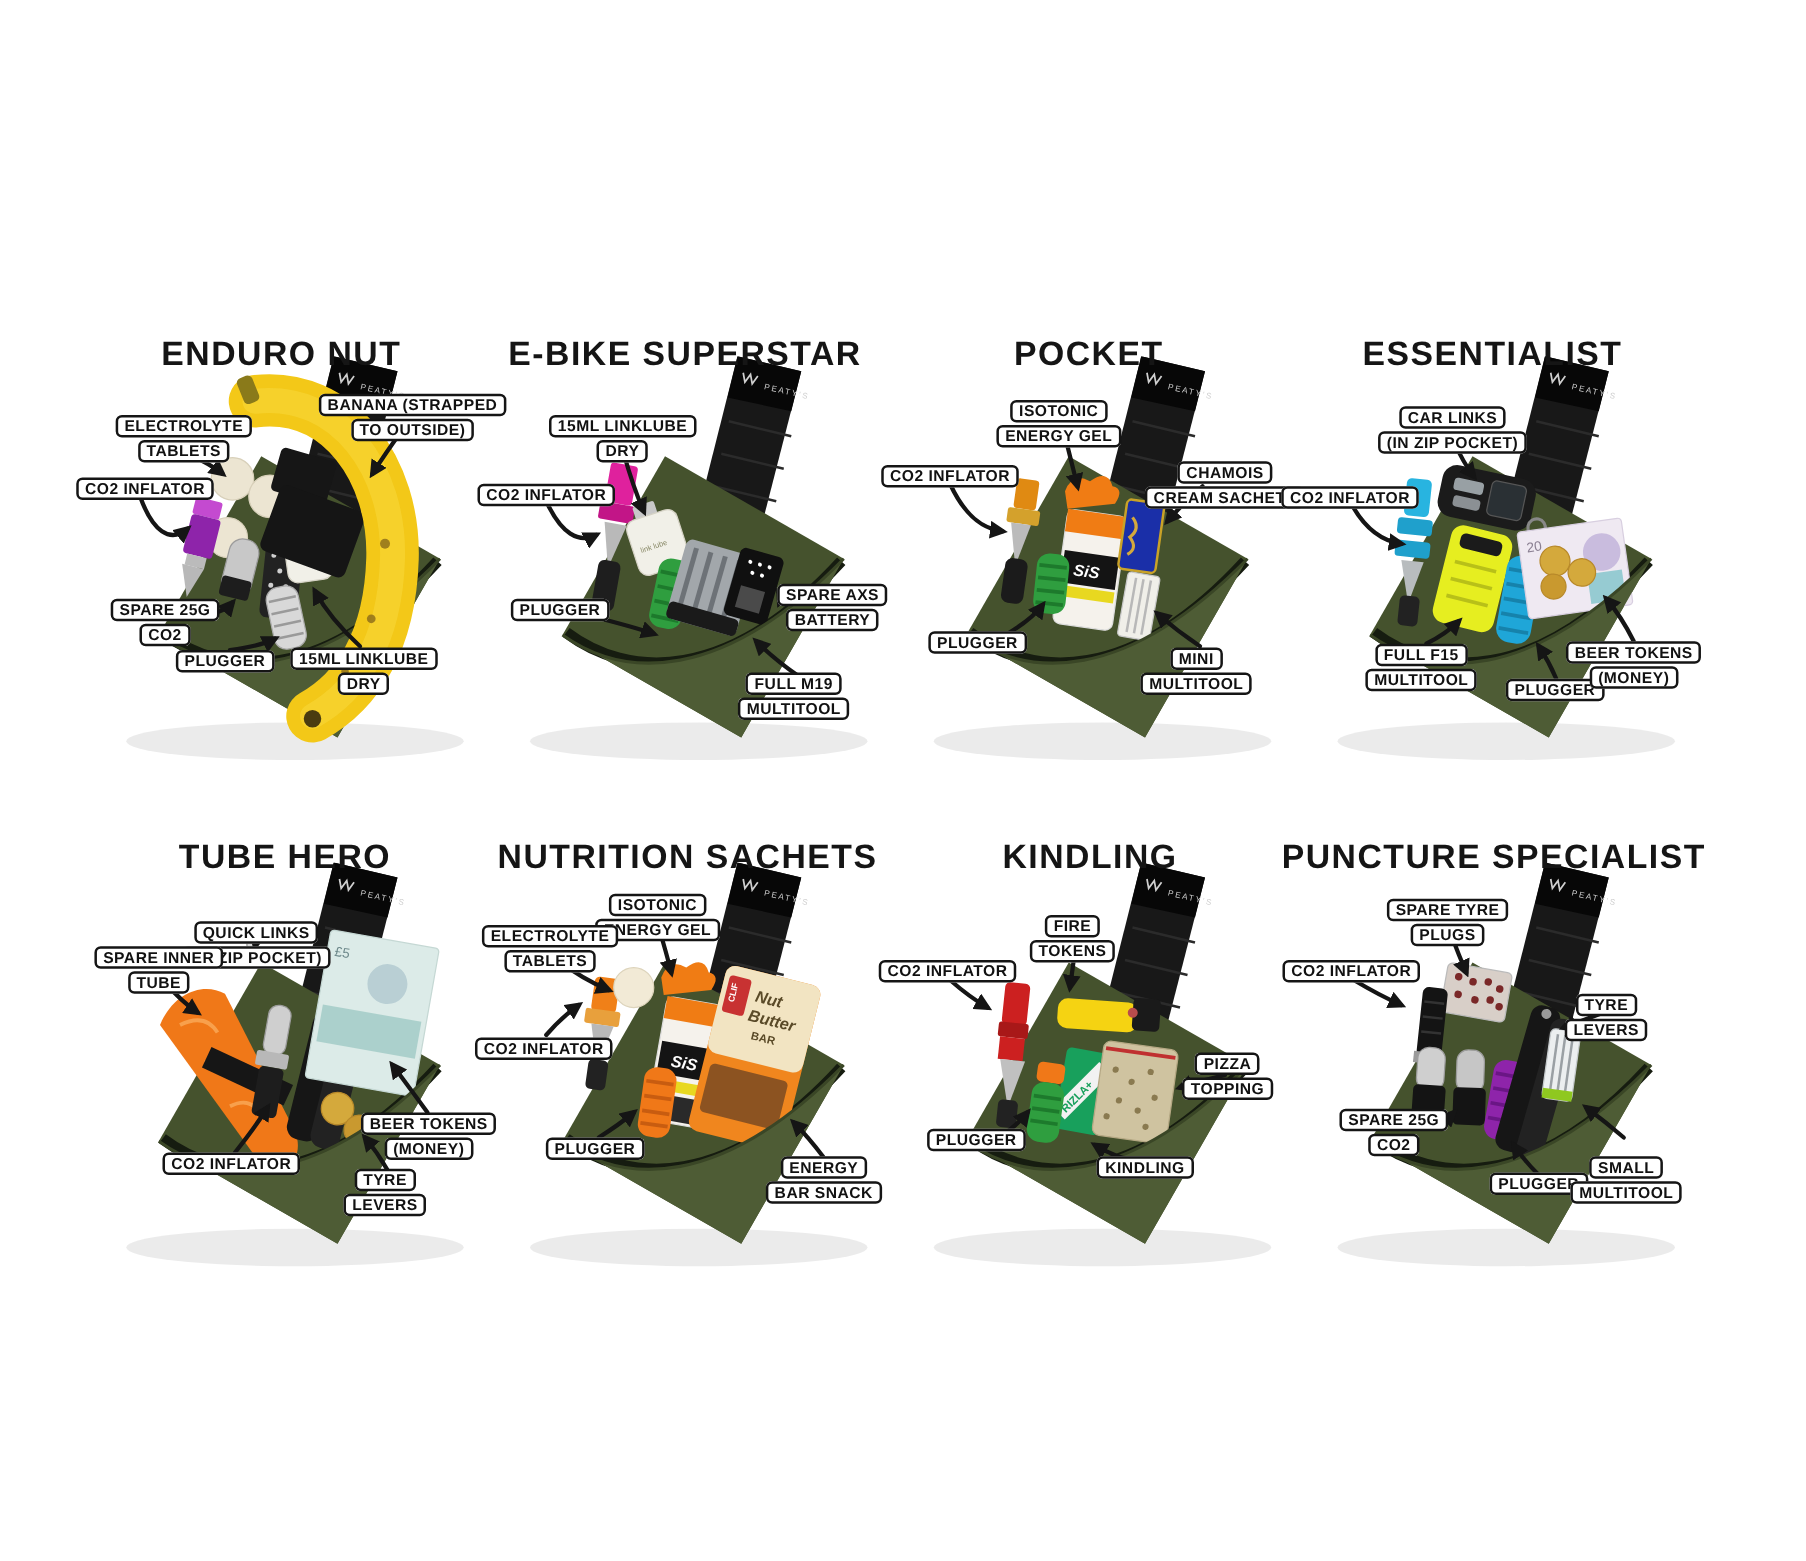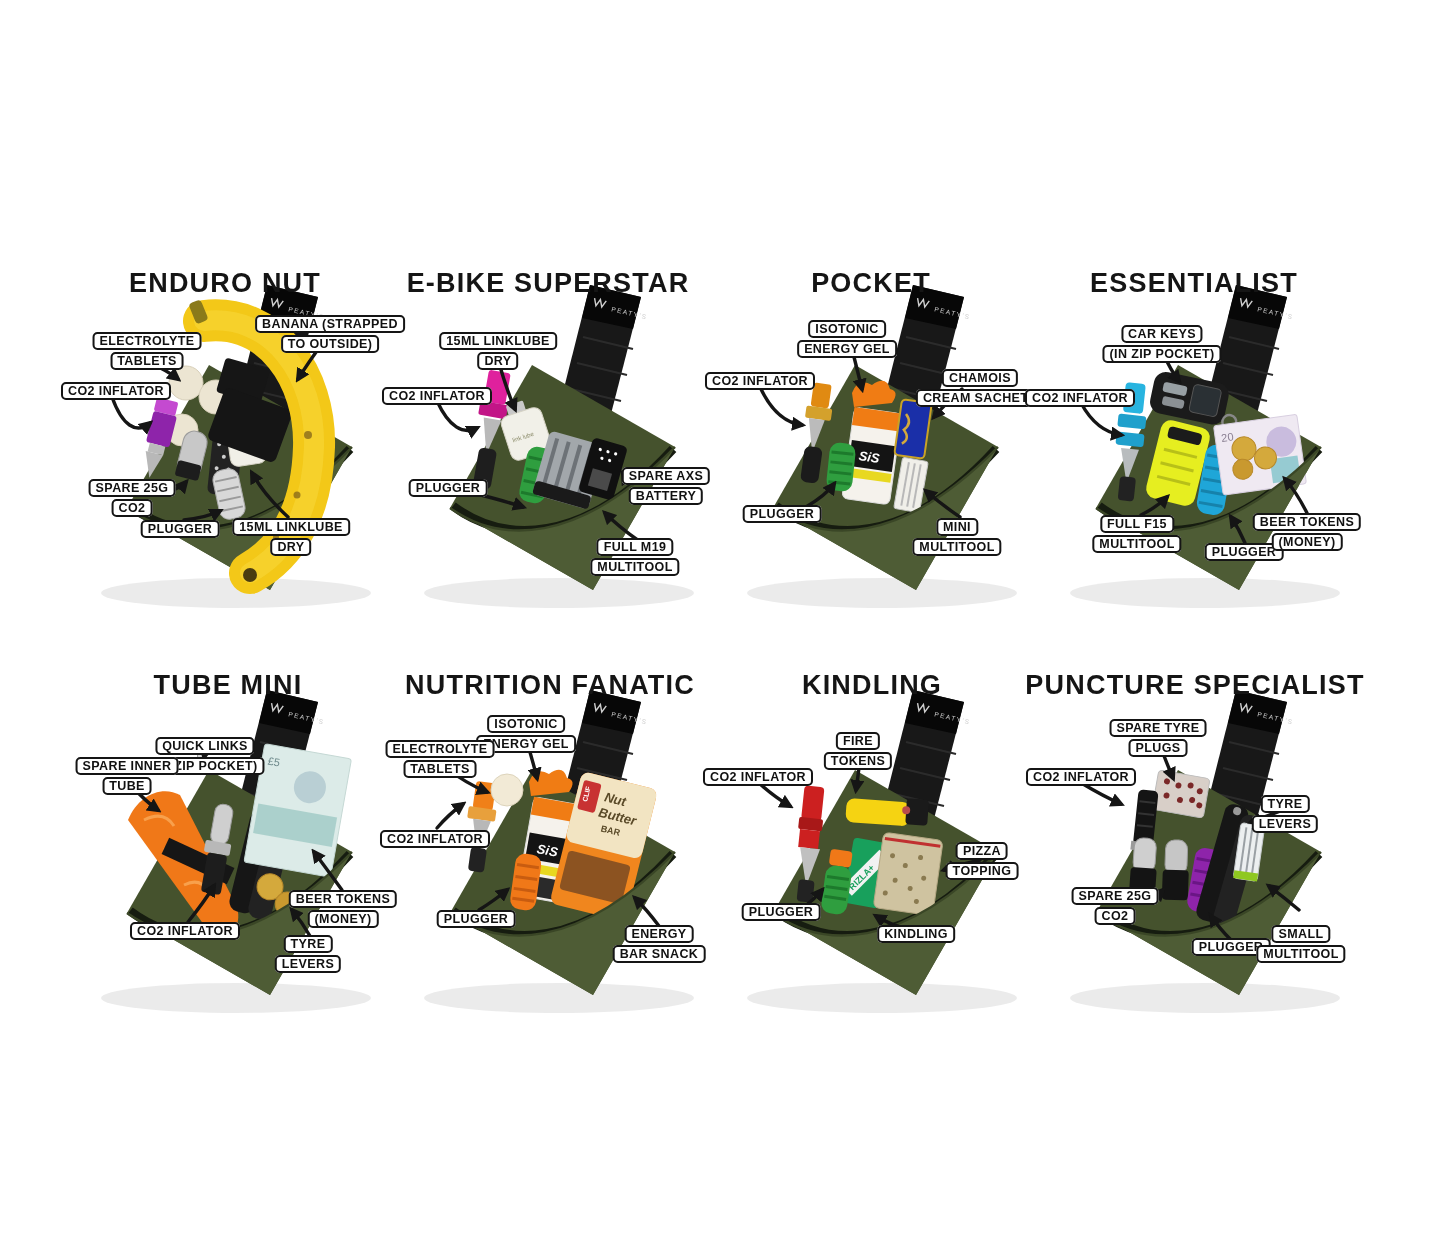--- a/index.html
+++ b/index.html
@@ -336,32 +336,32 @@
       </g>
       <use href="#flapG"></use>
       <g class="arrows">
         <path d="M 130,68 Q 138,86 146,96" marker-end="url(#ah4)"></path>
         <path d="M 48,118 C 60,140 74,148 88,150" marker-end="url(#ah4)"></path>
         <path d="M 108,230 Q 124,222 134,212" marker-end="url(#ah4)"></path>
         <path d="M 212,258 Q 206,244 198,232" marker-end="url(#ah4)"></path>
         <path d="M 274,228 Q 264,208 252,194" marker-end="url(#ah4)"></path>
       </g>
     </svg>
-    <div class="callout" style="left:1162px;top:324px"><span>CAR KEYS
+    <div class="callout" style="left:1162px;top:324px"><span>CAR LINKS
 (IN ZIP POCKET)</span></div>
     <div class="callout" style="left:1080px;top:388px"><span>CO2 INFLATOR</span></div>
     <div class="callout" style="left:1137px;top:514px"><span>FULL F15
 MULTITOOL</span></div>
     <div class="callout" style="left:1244px;top:542px"><span>PLUGGER</span></div>
     <div class="callout" style="left:1307px;top:512px"><span>BEER TOKENS
 (MONEY)</span></div>
   </div>
 
   <div>
-    <h2 class="panel-title" style="left:228px;top:648px">TUBE MINI</h2>
+    <h2 class="panel-title" style="left:228px;top:648px">TUBE HERO</h2>
     <svg class="scene" style="left:64px;top:690px" viewBox="0 0 323 330">
       <defs>
           <marker id="ah5" viewBox="0 0 10 10" refX="7" refY="5" markerWidth="4.2" markerHeight="4.2" orient="auto">
             <path d="M0,0 L10,5 L0,10 Z" fill="#151515"></path>
           </marker>
         </defs>
       <use href="#strapG"></use>
         <use href="#backG"></use>
       <g>
         <path d="M64,130 C74,105 98,95 116,105 L172,215 C180,235 166,252 148,246 Z" fill="#f07818"></path>
@@ -404,21 +404,21 @@
     <div class="callout" style="left:127px;top:756px"><span>SPARE INNER
 TUBE</span></div>
     <div class="callout" style="left:185px;top:921px"><span>CO2 INFLATOR</span></div>
     <div class="callout" style="left:308px;top:934px"><span>TYRE
 LEVERS</span></div>
     <div class="callout" style="left:343px;top:889px"><span>BEER TOKENS
 (MONEY)</span></div>
   </div>
 
   <div>
-    <h2 class="panel-title" style="left:550px;top:648px">NUTRITION FANATIC</h2>
+    <h2 class="panel-title" style="left:550px;top:648px">NUTRITION SACHETS</h2>
     <svg class="scene" style="left:387px;top:690px" viewBox="0 0 323 330">
       <defs>
           <marker id="ah6" viewBox="0 0 10 10" refX="7" refY="5" markerWidth="4.2" markerHeight="4.2" orient="auto">
             <path d="M0,0 L10,5 L0,10 Z" fill="#151515"></path>
           </marker>
         </defs>
       <use href="#strapG"></use>
         <use href="#backG"></use>
       <g transform="rotate(8 95 130)">
         <rect x="84" y="92" width="20" height="28" rx="4" fill="#f08018"></rect>

